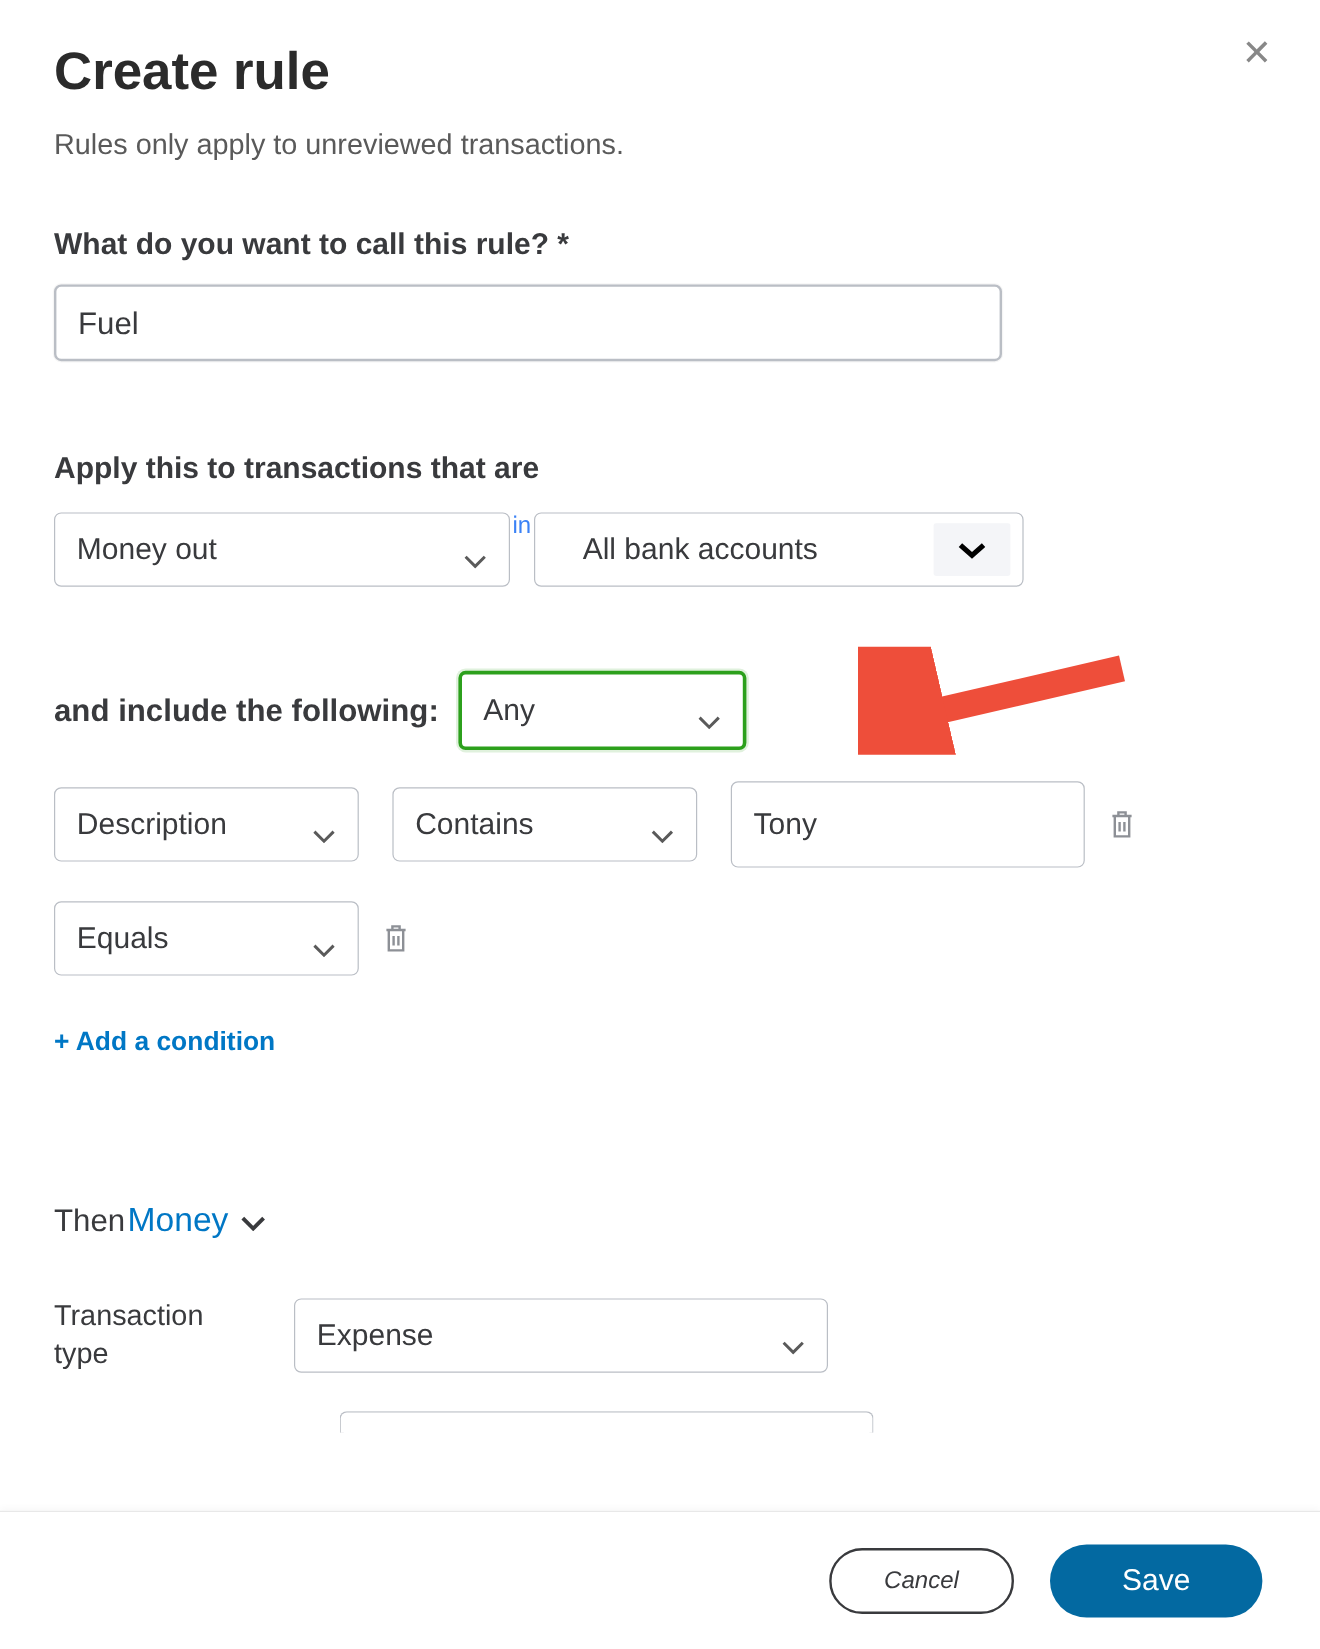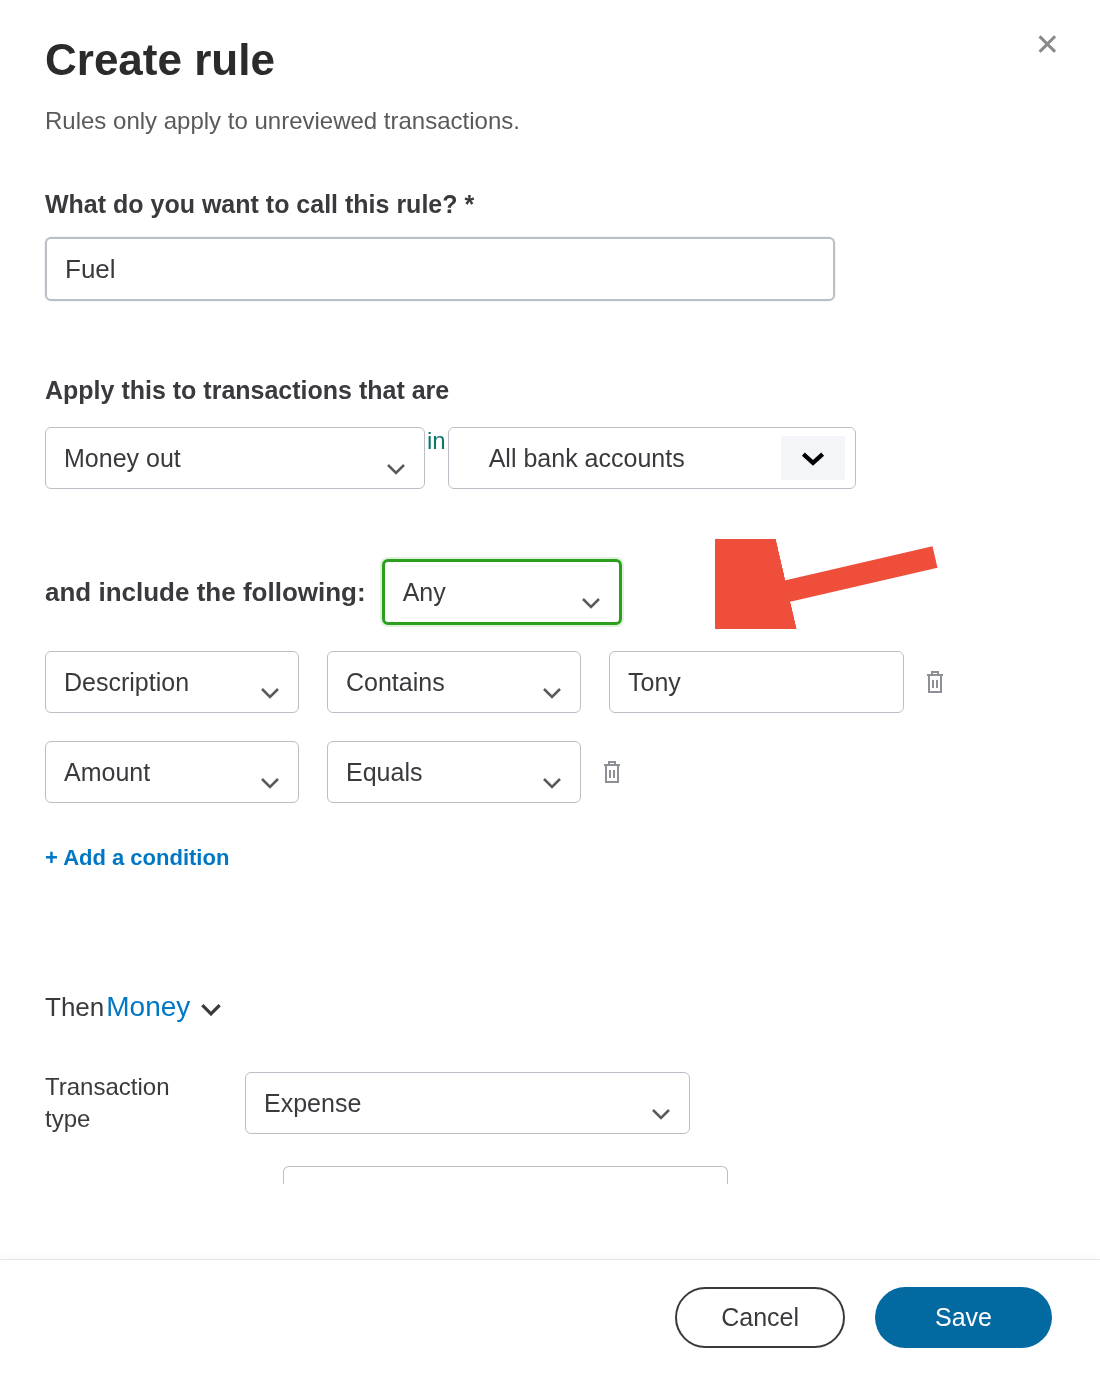--- a/index.html
+++ b/index.html
@@ -76,22 +76,22 @@
       padding: 0 18px;
       height: 62px;
       font-size: 25px;
       color: #393a3d;
       cursor: pointer;
     }
     .select-money {
       width: 380px;
     }
     .in-label {
-      font-size: 24px;
-      color: #0f766e;
+      font-size: 20px;
+      color: #3b82f6;
     }
     .select-accounts {
       width: 408px;
       padding-right: 10px;
     }
     .select-accounts .indented-text {
       padding-left: 22px;
     }
     .chevron {
       width: 20px;
@@ -153,21 +153,21 @@
     .select-field {
       width: 254px;
       height: 62px;
     }
     .select-op {
       width: 254px;
       height: 62px;
     }
     .value-input {
       width: 295px;
-      height: 62px;
+      height: 72px;
       border: 1px solid #babec5;
       border-radius: 6px;
       font-size: 25px;
       padding: 0 18px;
       color: #393a3d;
       outline: none;
     }
     .trash-icon {
       width: 22px;
       height: 26px;
@@ -247,25 +247,26 @@
       align-items: center;
       justify-content: flex-end;
       padding-right: 48px;
       gap: 30px;
       box-shadow: 0 -2px 6px rgba(0,0,0,0.03);
     }
     .btn-cancel {
       border: 2px solid #393a3d;
       background: #fff;
       color: #393a3d;
-      font-size: 25px;
+      font-size: 20px;
       font-weight: 500;
       padding: 14px 44px;
       border-radius: 32px;
       cursor: pointer;
+      font-style: italic;
     }
     .btn-save {
       border: none;
       background: #0369a1;
       color: #fff;
       font-size: 25px;
       font-weight: 500;
       padding: 16px 60px;
       border-radius: 32px;
       cursor: pointer;
@@ -352,28 +353,20 @@
         <svg viewBox="0 0 22 26" width="22" height="26" fill="none" stroke="#8d9096" stroke-width="2">
           <path d="M3 6h16"></path>
             <path d="M8 6V3h6v3"></path>
             <path d="M5 6v17h12V6"></path>
             <path d="M9 11v8M13 11v8"></path>
         </svg>
       </span>
     </div>
 
     <div class="condition-row">
-      <div class="select-box select-field">
-        <span>Amount</span>
-        <span class="chevron">
-          <svg viewBox="0 0 20 12" width="20" height="12">
-              <polyline class="chevron-svg" points="2,2 10,10 18,2"></polyline>
-            </svg>
-        </span>
-      </div>
       <div class="select-box select-op">
         <span>Equals</span>
         <span class="chevron">
           <svg viewBox="0 0 20 12" width="20" height="12">
               <polyline class="chevron-svg" points="2,2 10,10 18,2"></polyline>
             </svg>
         </span>
       </div>
       <span class="trash-icon">
         <svg viewBox="0 0 22 26" width="22" height="26" fill="none" stroke="#8d9096" stroke-width="2">

